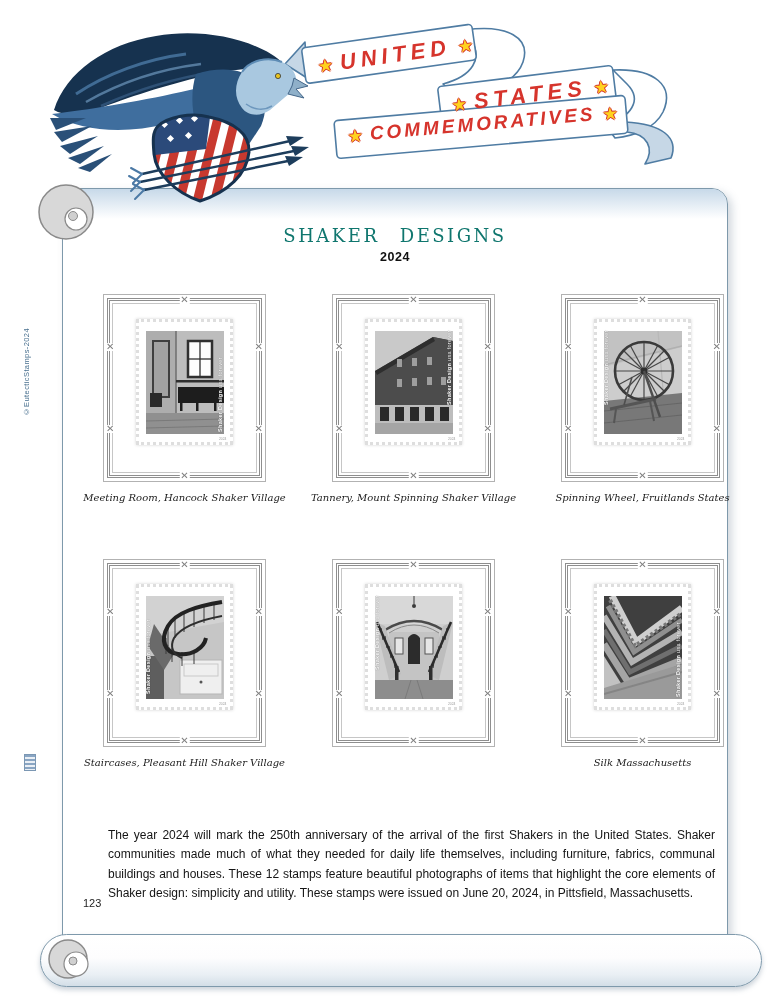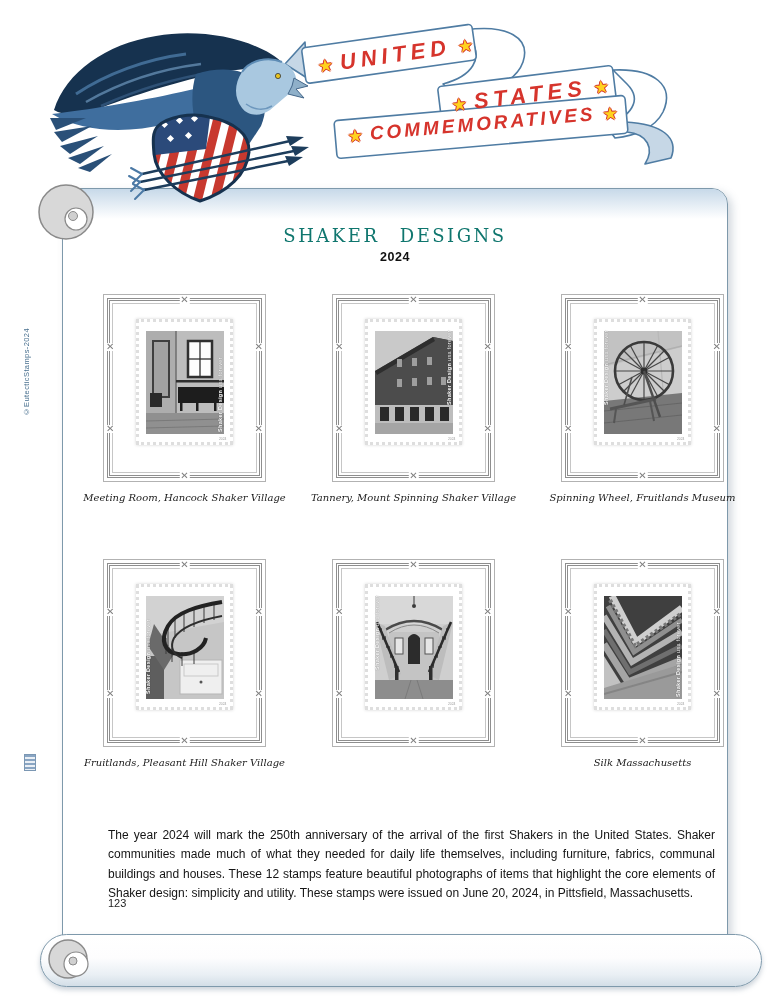--- a/index.html
+++ b/index.html
@@ -70,21 +70,21 @@
   .slabel .sb{font-weight:700;}
   .slabel .sl{font-weight:400;opacity:.92;margin-top:2px;}
   .lbl-r-b{right:7px;bottom:10px;} .lbl-r-t{right:7px;top:8px;}
   .lbl-l-t{left:7px;top:8px;} .lbl-l-m{left:7px;top:32px;}
   .syear{position:absolute;right:4px;bottom:1px;font-size:6px;color:#9a9a9a;
         transform:scale(.55);transform-origin:100% 100%;}
   .caption{margin-top:10px;width:210px;margin-left:-23.5px;text-align:center;
         font-family:"DejaVu Serif",serif;font-style:italic;font-size:10px;color:#1a1a1a;}
   .desc{position:absolute;left:45px;top:637px;width:607px;font-size:12px;line-height:1.62;
         text-align:justify;color:#141414;}
-  .pnum{position:absolute;left:45px;top:708px;font-size:11px;color:#1e1e1e;}
+  .pnum{position:absolute;left:20px;top:708px;font-size:11px;color:#1e1e1e;}
 </style>
 </head>
 <body>
 
 <div class="canvas">
 
   <svg class="eagle-svg" viewBox="0 0 270 202">
     <path d="M8,96 C20,58 60,30 110,22 C150,15 195,22 225,40 C235,46 240,52 242,58 C215,52 185,55 158,62 C120,71 80,84 52,95 C34,102 18,102 8,96 Z" fill="#16324f"></path>
     <path d="M30,80 C60,60 100,45 140,40" stroke="#4b79a5" stroke-width="3" fill="none" opacity=".8"></path>
     <path d="M40,88 C75,68 115,55 155,50" stroke="#6d97bd" stroke-width="2.5" fill="none" opacity=".7"></path>
@@ -315,21 +315,21 @@
                 <line x1="28" y1="46" x2="20" y2="74" stroke="#4e4e4e" stroke-width="1.6"></line>
               </svg>
               <div class="slabel lbl-l-t">
                 <span class="sb">Shaker Design</span><span class="sl">usa forever</span>
               </div>
               <div class="syear">2024</div>
             </div>
           </div>
             </div>
         </div>
-        <div class="caption">Spinning Wheel, Fruitlands Museum</div>
+        <div class="caption">Spinning Wheel, Fruitlands States</div>
       </div>
     </div>
 
     <div class="row row-2">
 
       <div class="cell">
         <div class="frame">
           <span class="orn o-t"></span>
           <span class="orn o-b"></span>
           <span class="orn o-l1"></span>
@@ -363,21 +363,21 @@
                 <path d="M76,20 C54,24 36,30 28,42 C24,50 26,58 36,62" fill="none" stroke="#2e2e2e" stroke-width="2"></path>
               </svg>
               <div class="slabel lbl-l-m">
                 <span class="sb">Shaker Design</span><span class="sl">usa forever</span>
               </div>
               <div class="syear">2024</div>
             </div>
           </div>
             </div>
         </div>
-        <div class="caption">Fruitlands, Pleasant Hill Shaker Village</div>
+        <div class="caption">Staircases, Pleasant Hill Shaker Village</div>
       </div>
 
       <div class="cell">
         <div class="frame">
           <span class="orn o-t"></span>
           <span class="orn o-b"></span>
           <span class="orn o-l1"></span>
           <span class="orn o-l2"></span>
           <span class="orn o-r1"></span>
           <span class="orn o-r2"></span>

